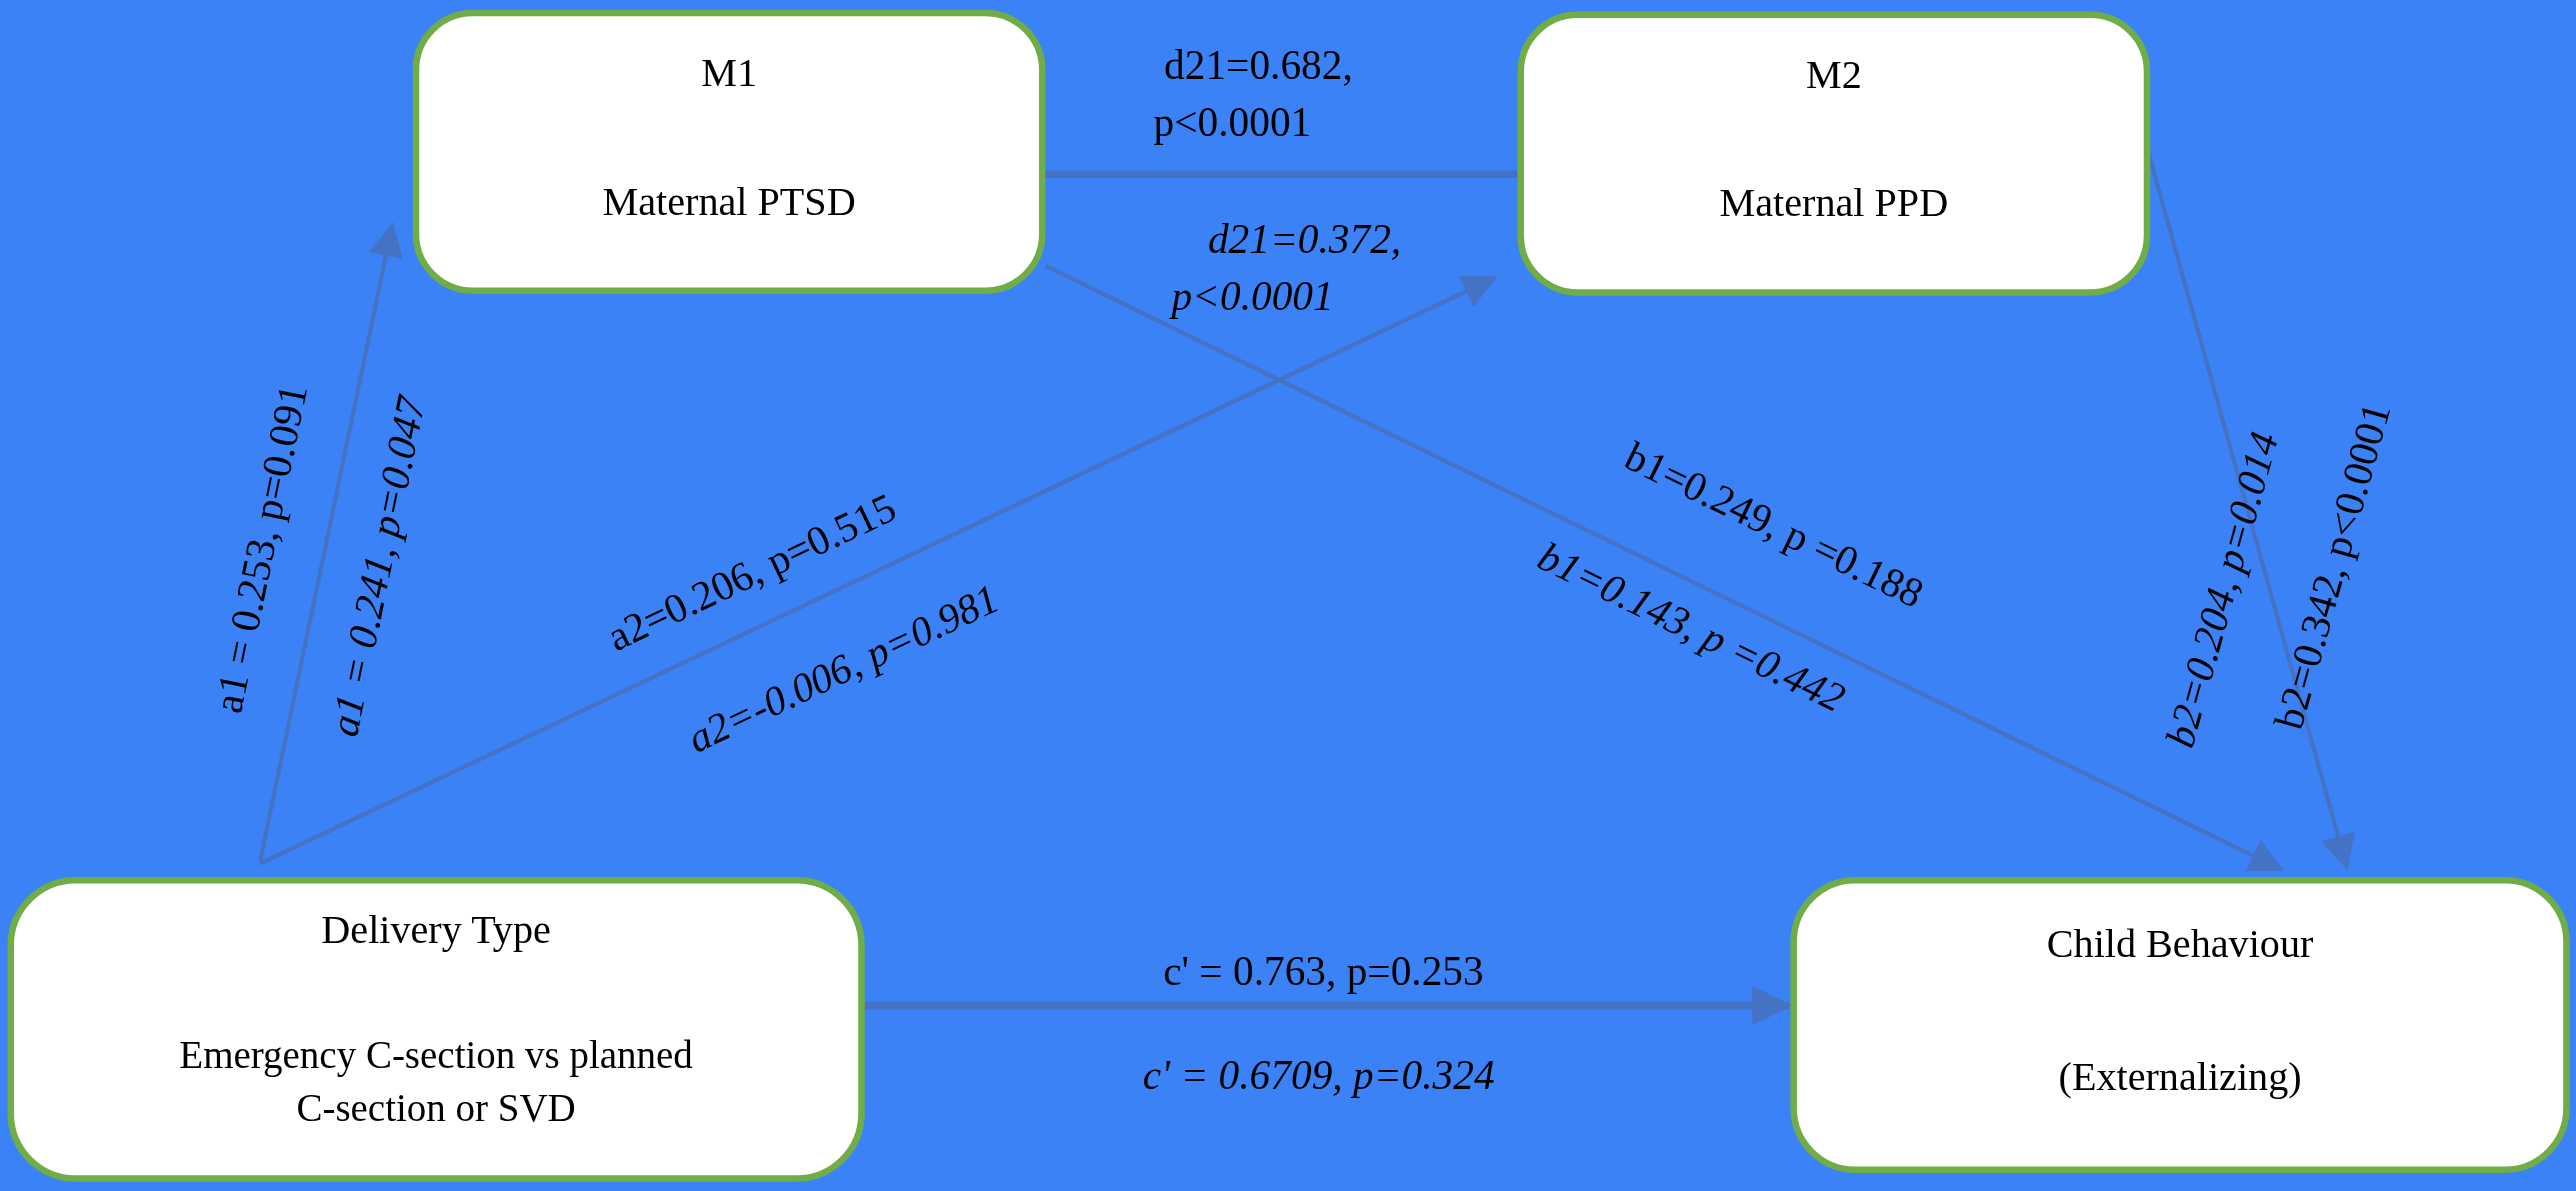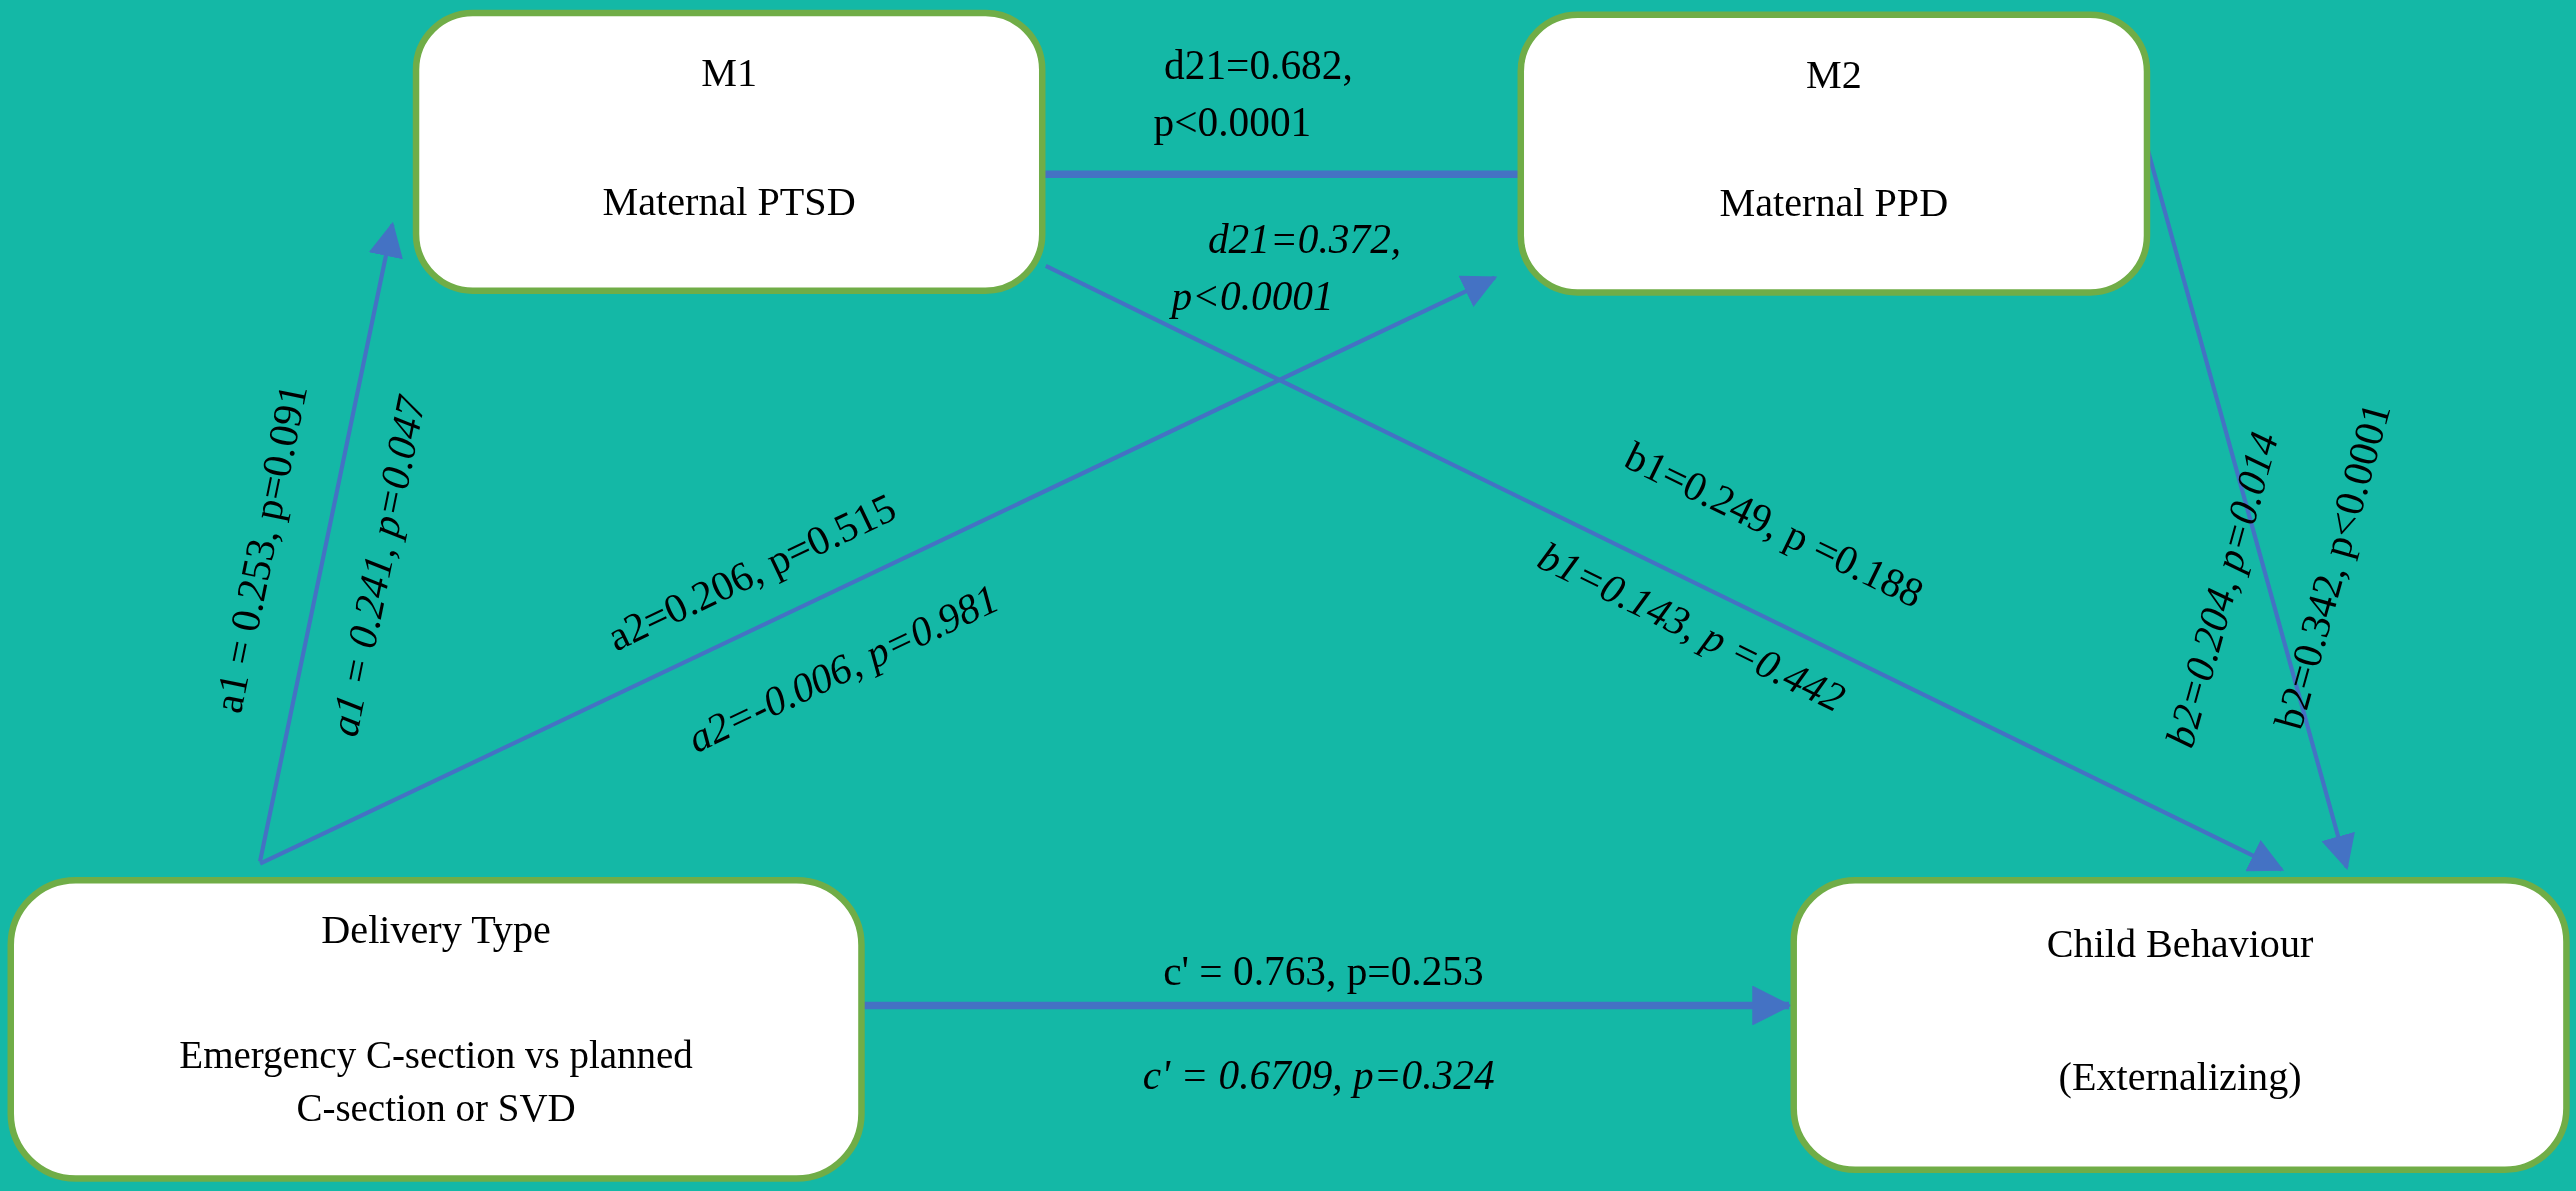--- a/index.html
+++ b/index.html
@@ -5,21 +5,21 @@
 <style>
   html, body {
     margin: 0;
     padding: 0;
     background: #ffffff;
   }
   #stage {
     position: relative;
     width: 2576px;
     height: 1191px;
-    background: #14b8a6;
+    background: #3b82f6;
     overflow: hidden;
     font-family: "Liberation Serif", "DejaVu Serif", serif;
   }
   svg.diagram {
     position: absolute;
     left: 0;
     top: 0;
     width: 2576px;
     height: 1191px;
     display: block;

